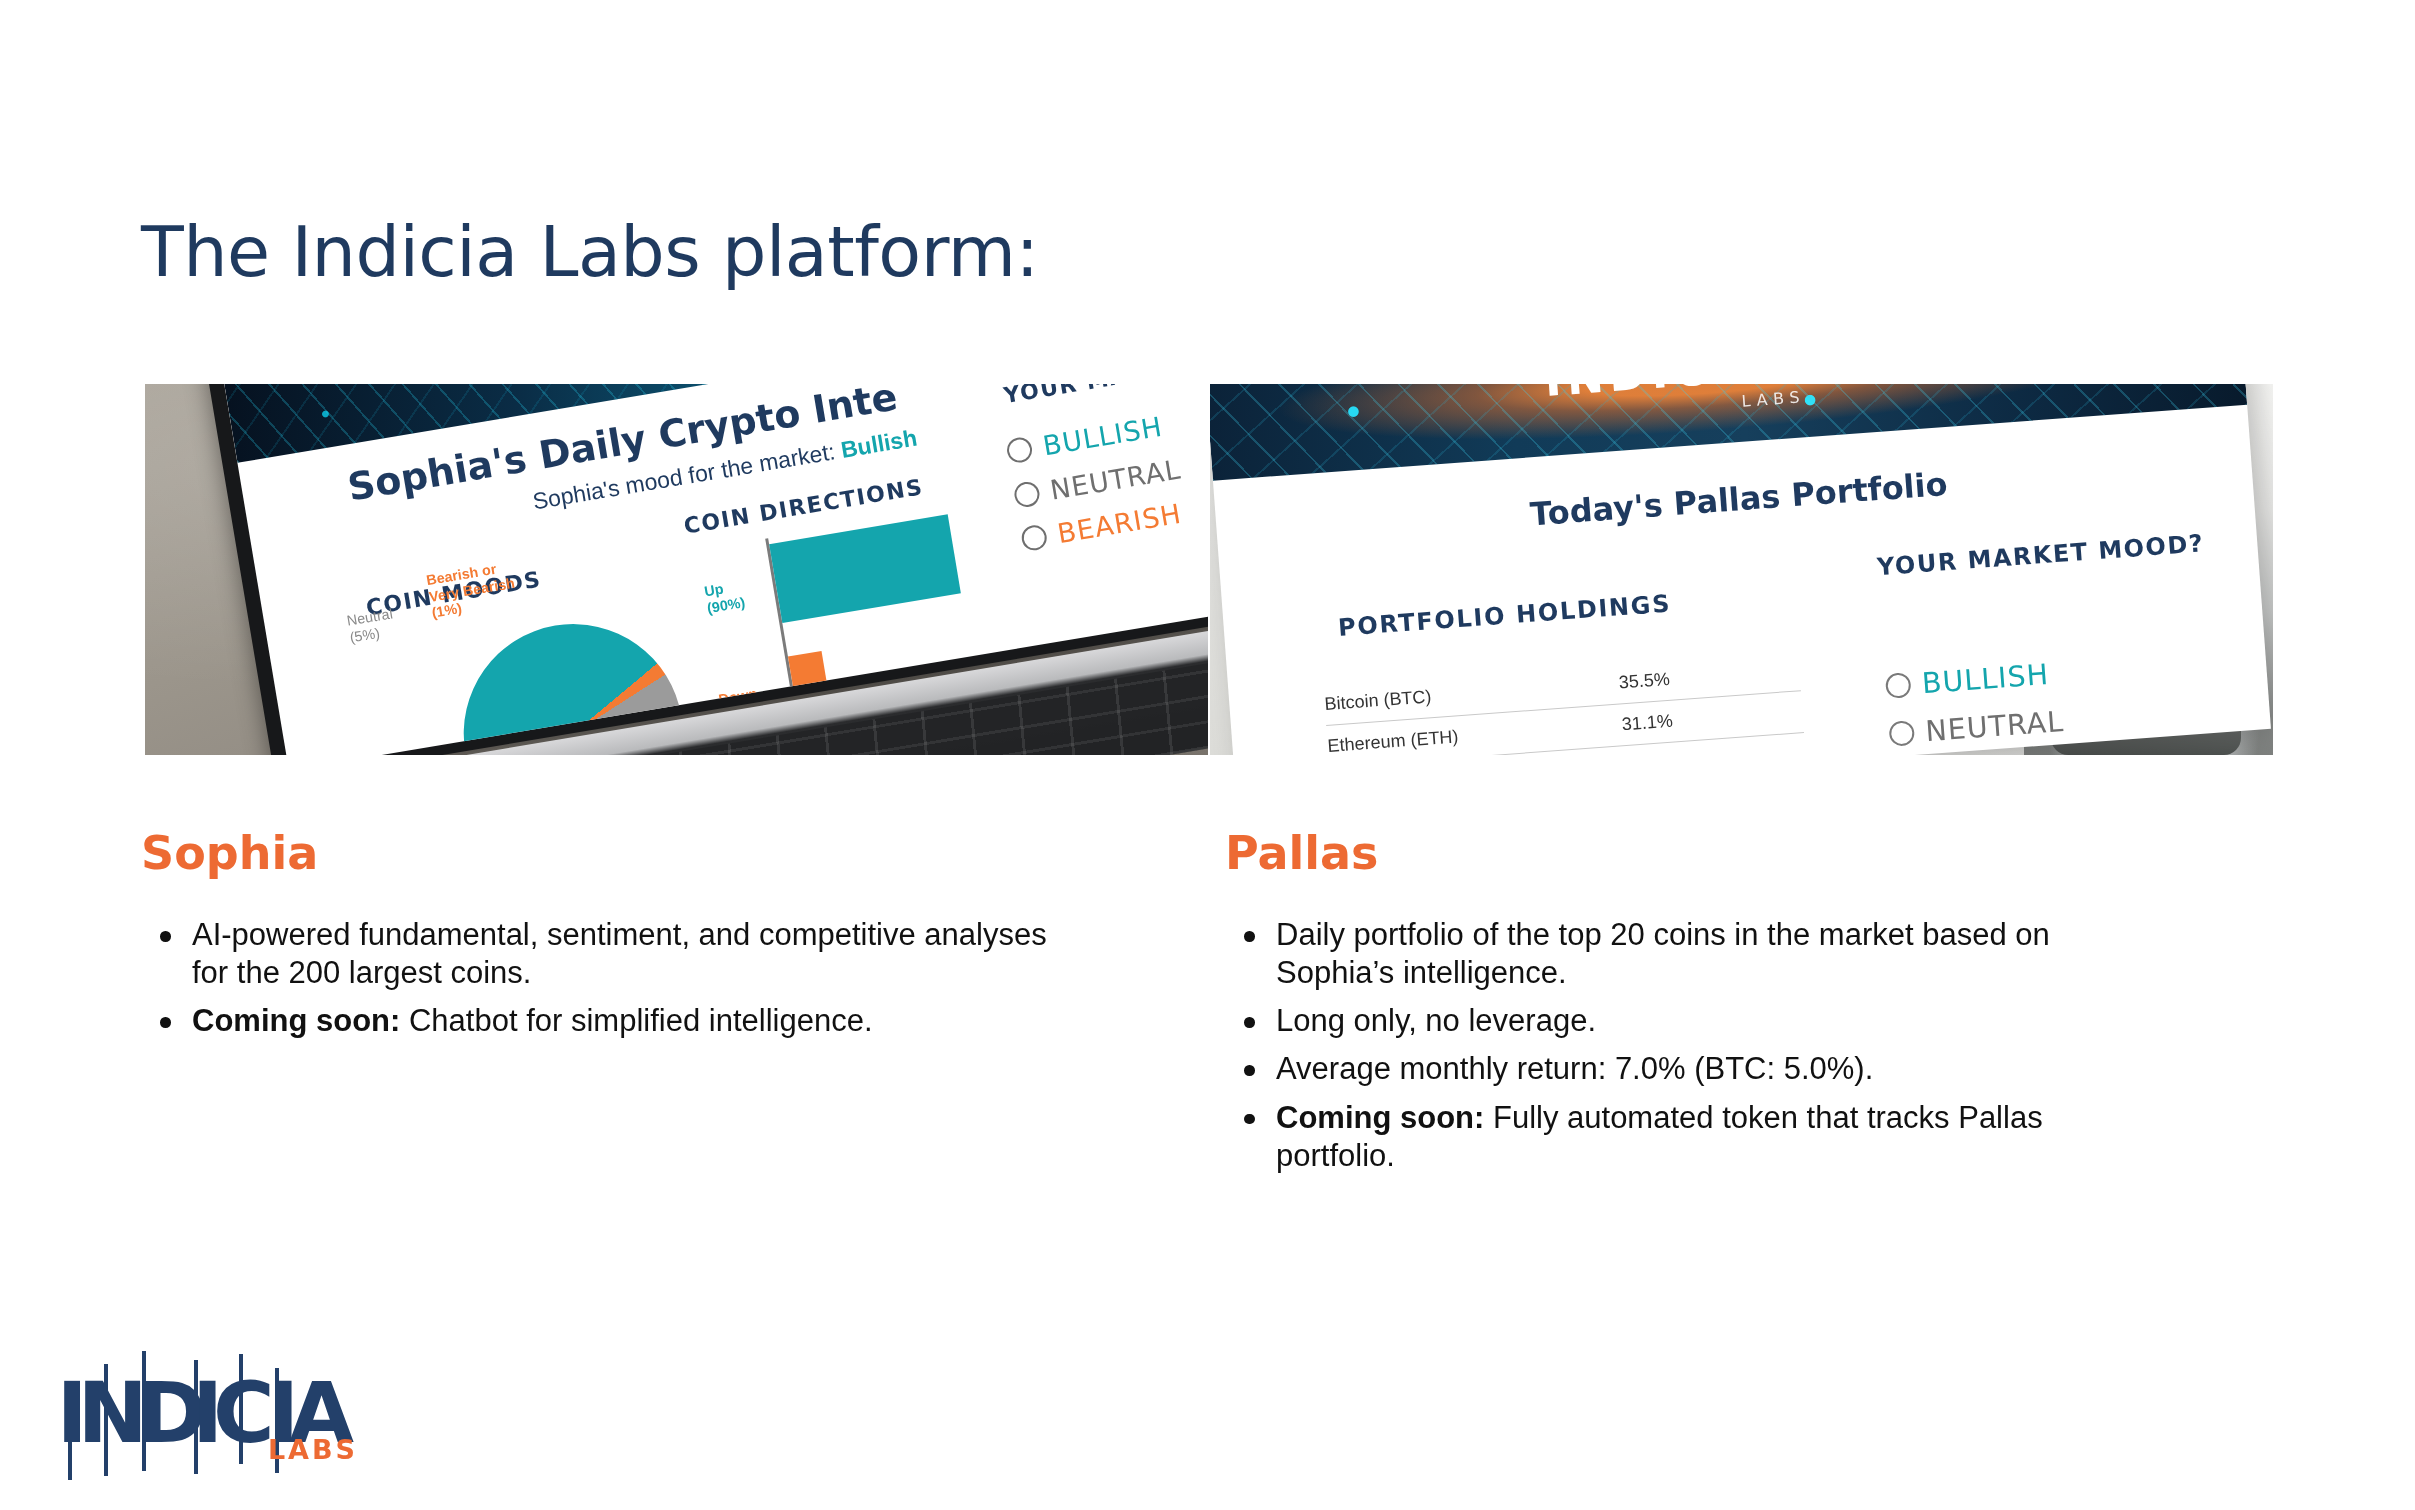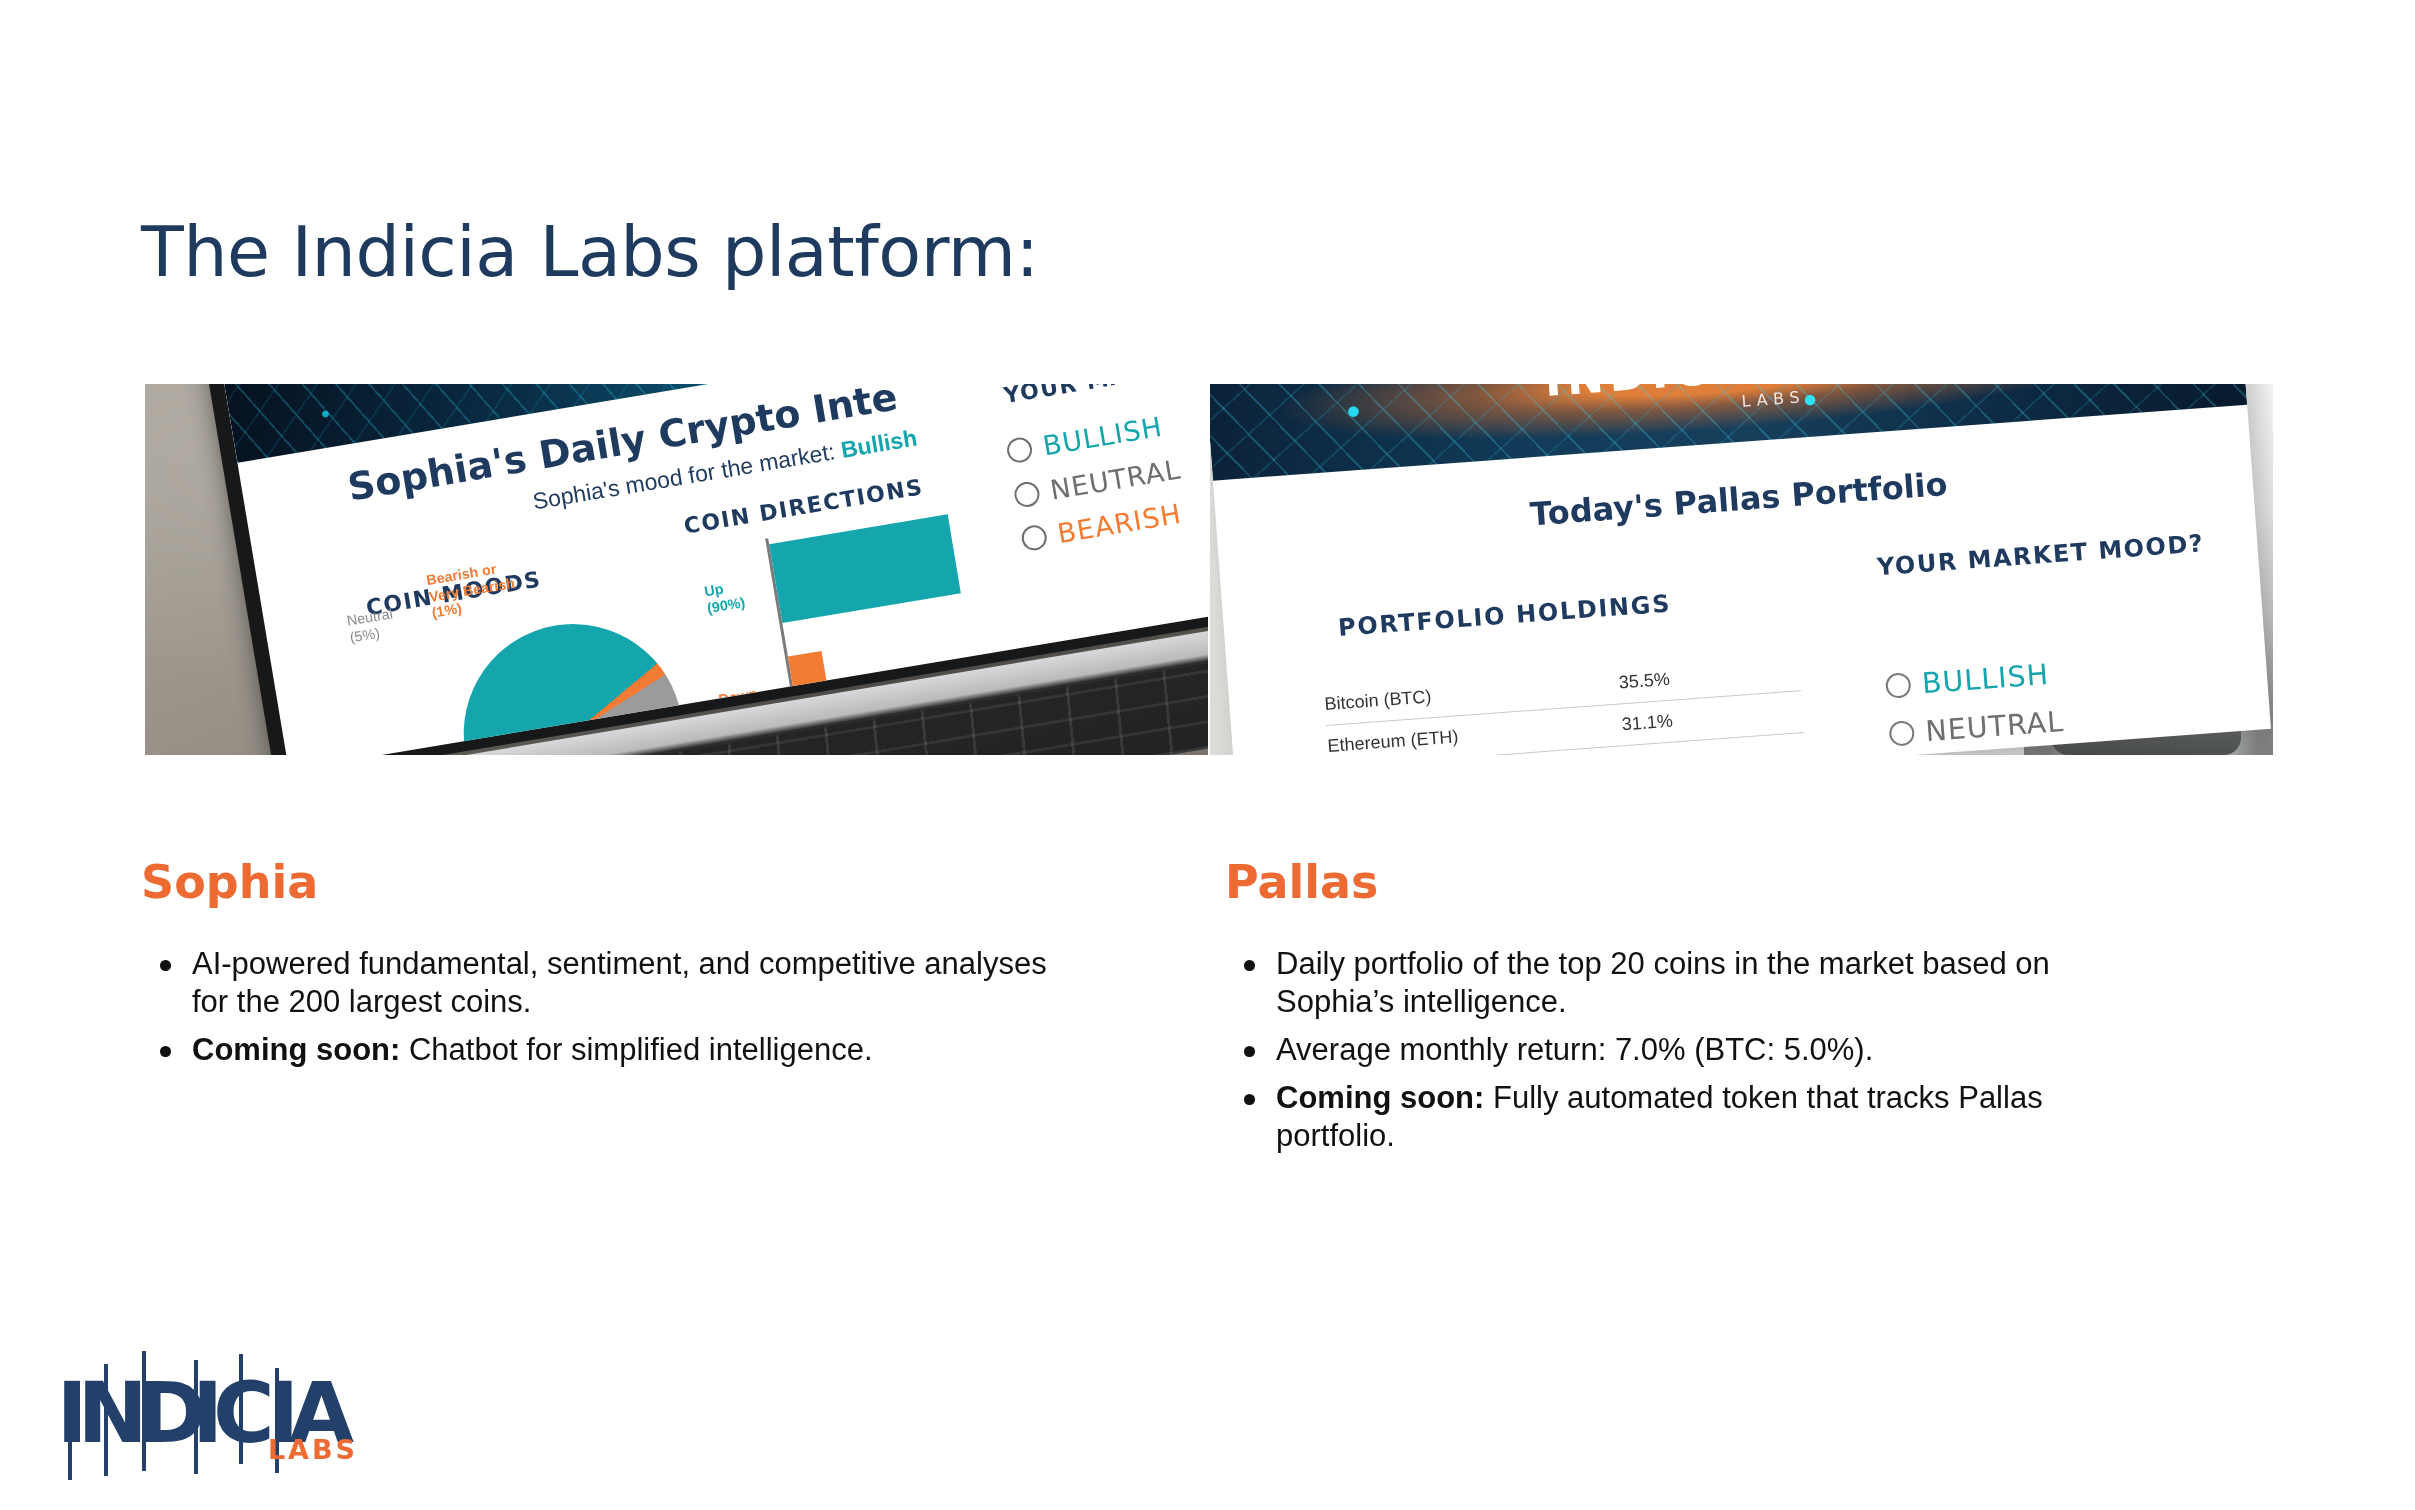--- a/index.html
+++ b/index.html
@@ -230,21 +230,21 @@
     position:absolute; left:656px; top:243px;
     font-size:24px; font-weight:bold; color:#1f3a5f; letter-spacing:1.5px;
     white-space:nowrap; font-family:"DejaVu Sans", sans-serif;
   }
   .p-mood-box { position:absolute; left:656px; top:360px; }
   .p-mood-row { display:flex; align-items:center; gap:11.4px; margin-bottom:15px; }
   .p-radio { width:25px; height:25px; border:2.9px solid #7a7a7a; border-radius:50%; }
   .p-mood-txt { font-size:28.5px; letter-spacing:1px; font-family:"DejaVu Sans", sans-serif; }
 
   
-  .col { position:absolute; top:855px; }
+  .col { position:absolute; top:826px; }
   .col-left  { left:141px;  width:1046px; }
   .col-right { left:1225px; width:1046px; }
 
   .col-head {
     font-size:46px; font-weight:bold; color:#ed6a33;
     margin-bottom:36px; font-family:"DejaVu Sans", sans-serif;
   }
   ul.bullets { list-style:none; }
   ul.bullets li {
     position:relative;
@@ -406,20 +406,21 @@
     <ul class="bullets">
       <li><b></b><span>AI-powered fundamental, sentiment, and competitive analyses for the 200 largest coins.</span></li>
       <li><b>Coming soon:</b><span> Chatbot for simplified intelligence.</span></li>
     </ul>
   </div>
 
   <div class="col col-right">
     <div class="col-head">Pallas</div>
     <ul class="bullets">
       <li><b></b><span>Daily portfolio of the top 20 coins in the market based on Sophia’s intelligence.</span></li>
+      <li><b></b><span>Long only, no leverage.</span></li>
       <li><b></b><span>Average monthly return: 7.0% (BTC: 5.0%).</span></li>
       <li><b>Coming soon:</b><span> Fully automated token that tracks Pallas portfolio.</span></li>
     </ul>
   </div>
 
   <div class="footer-logo">
     <div class="wick" style="left:19px;  top:49px;  height:88px;"></div>
     <div class="wick" style="left:55px;  top:21px;  height:112px;"></div>
     <div class="wick" style="left:93px;  top:7.6px;   height:120px;"></div>
     <div class="wick" style="left:145px; top:17px;  height:114px;"></div>

